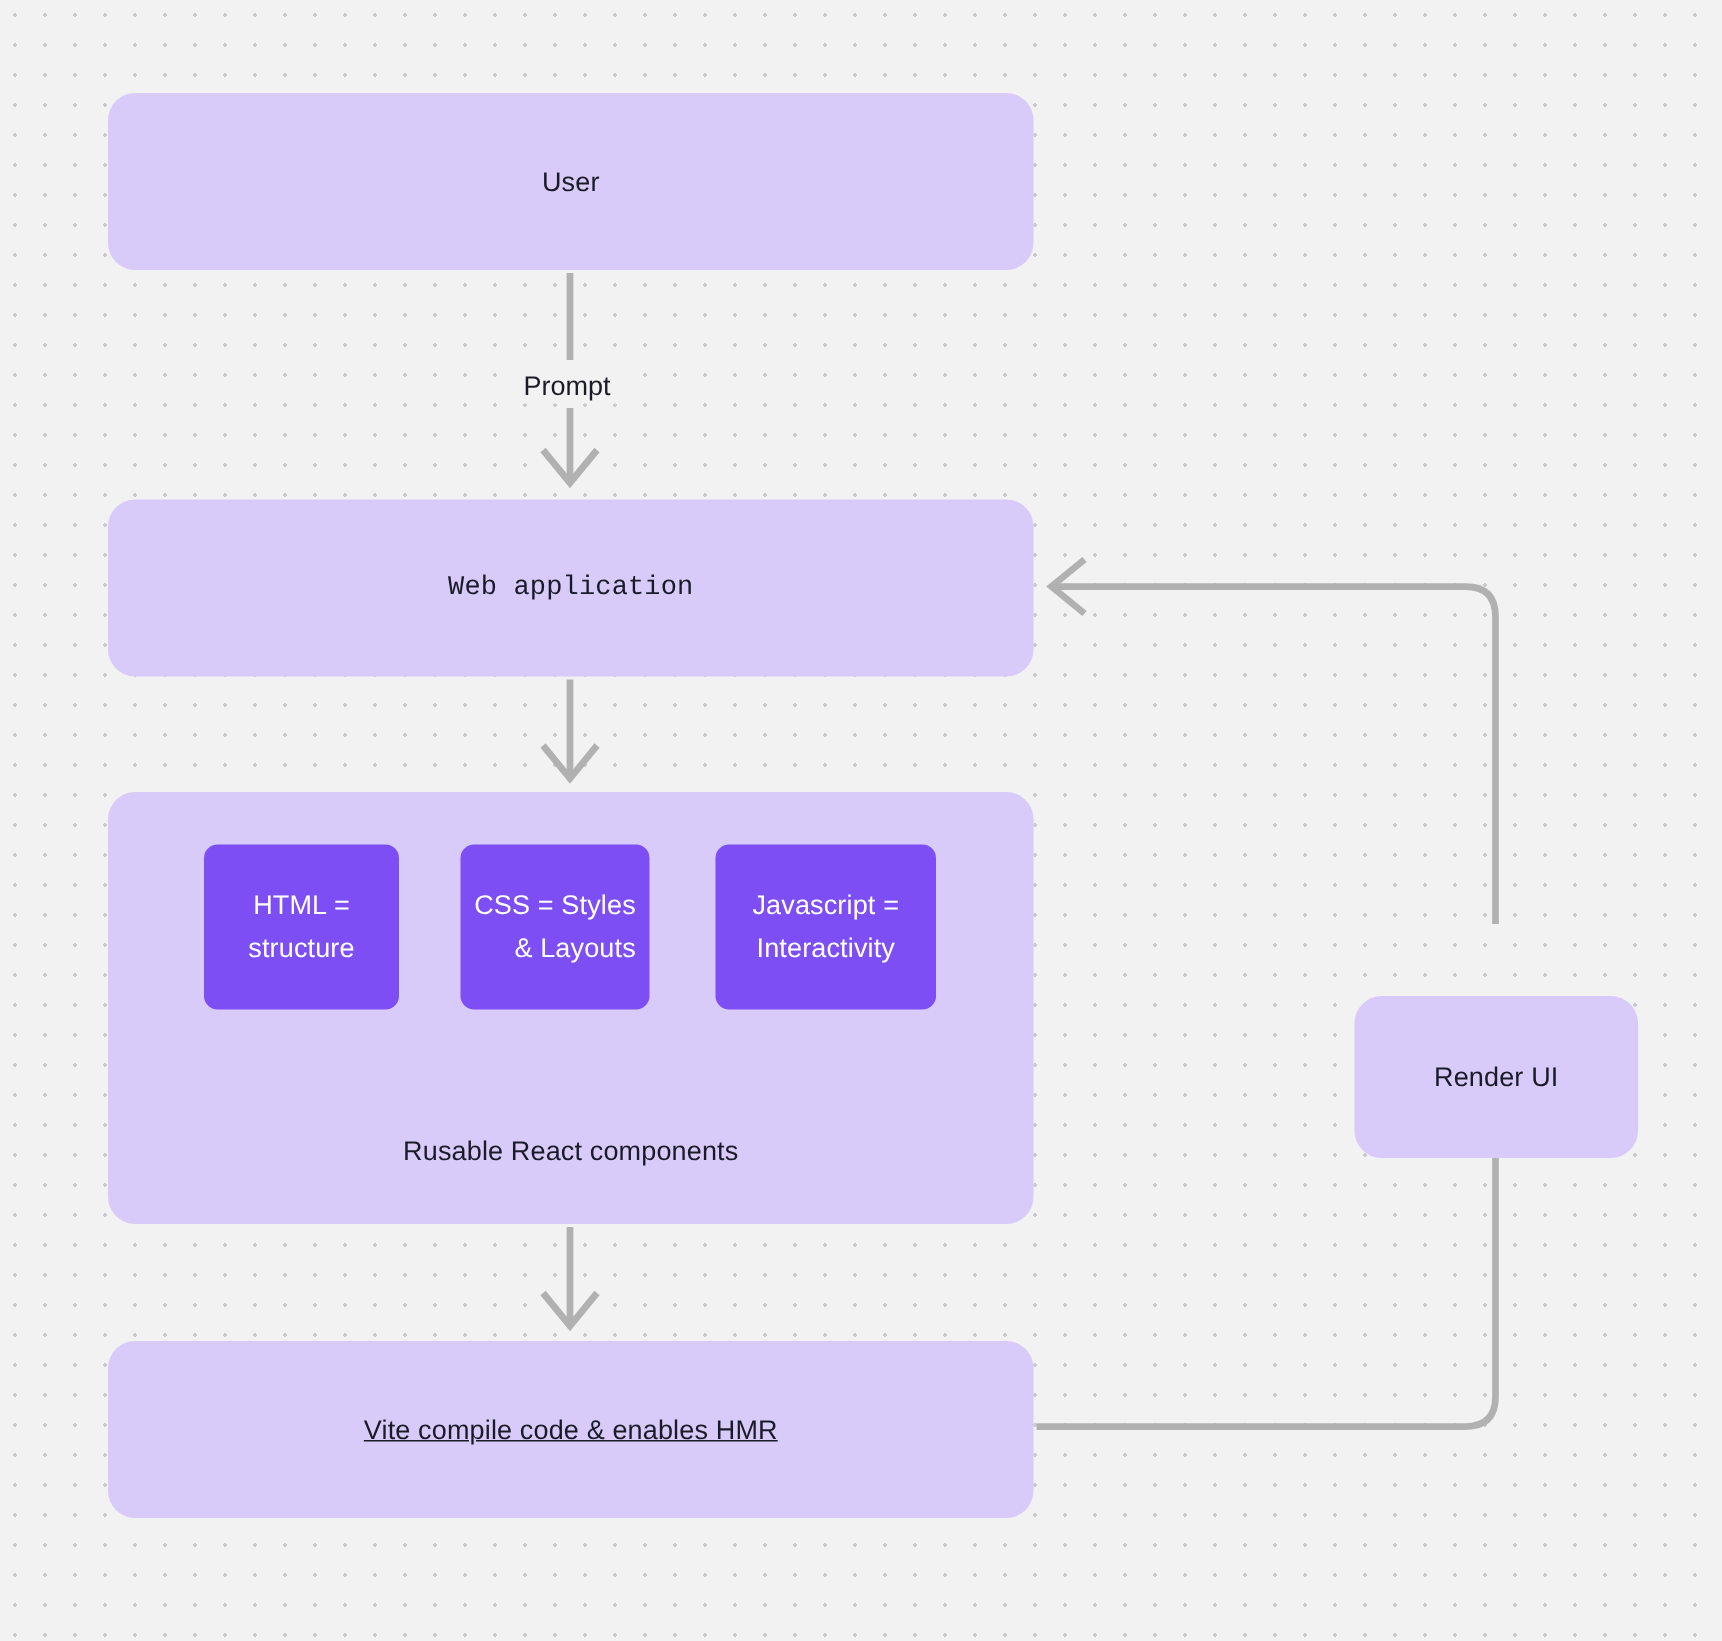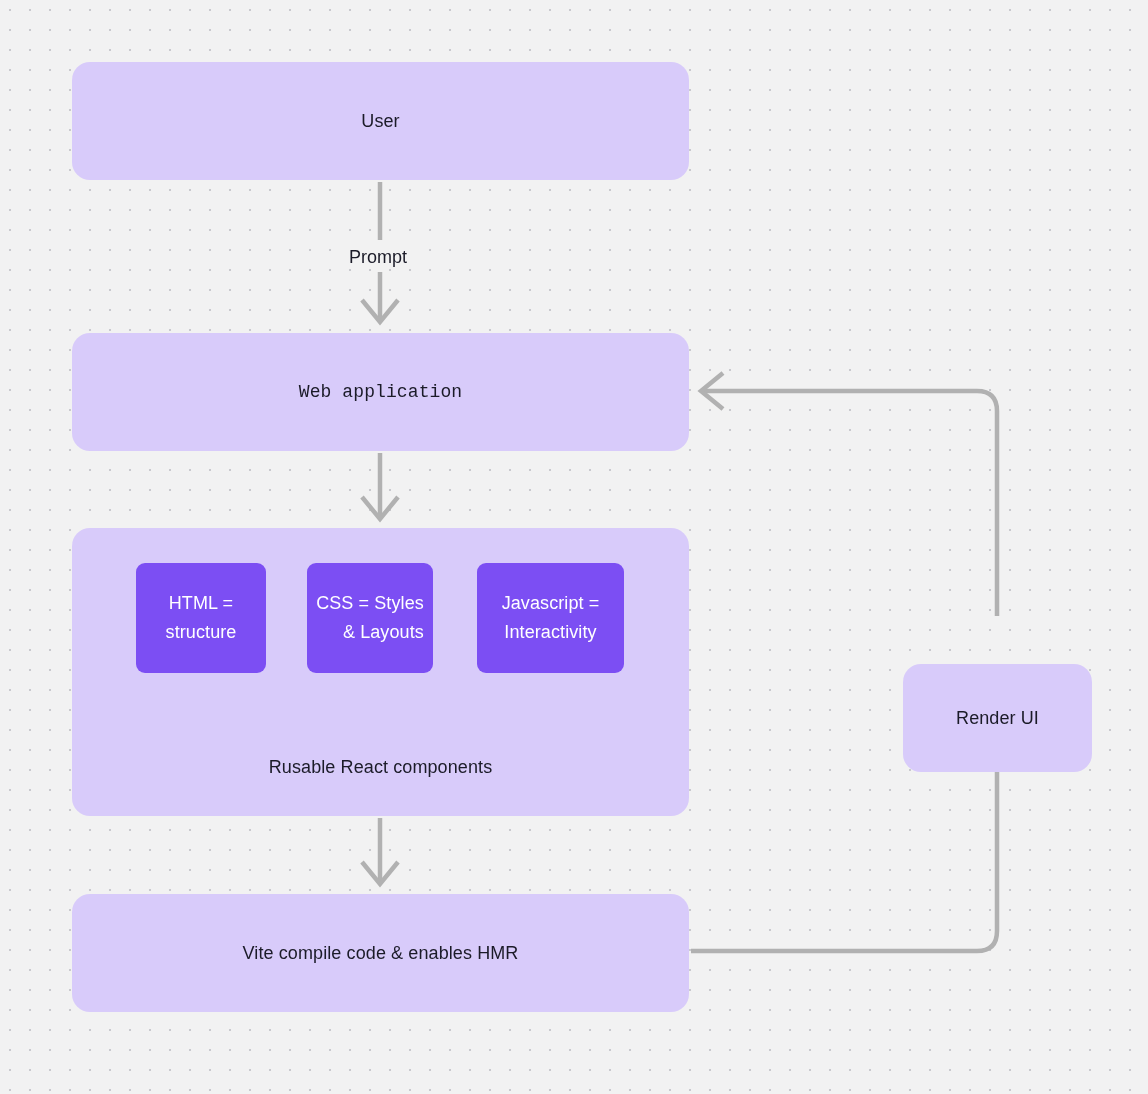--- a/index.html
+++ b/index.html
@@ -41,21 +41,21 @@
 
   .node-label {
     pointer-events: none;
   }
 
   
   #node-user      { left: 72px;  top: 62px;  width: 617px; height: 118px; }
   #node-webapp    { left: 72px;  top: 333px; width: 617px; height: 118px; font-family: Liberation Mono, monospace; }
   #node-components{ left: 72px;  top: 528px; width: 617px; height: 288px;
                     align-items: flex-start; justify-content: flex-start; }
-  #node-vite      { left: 72px;  top: 894px; width: 617px; height: 118px; }
+  #node-vite      { left: 72px;  top: 894px; width: 617px; height: 118px; text-decoration: underline; }
   #node-render    { left: 903px; top: 618px; width: 189px; height: 108px; margin-top: 46px; }
 
   
   .subnode {
     position: absolute;
     box-sizing: border-box;
     background-color: #7c4ef3;
     border-radius: 9px;
     color: #ffffff;
     font-size: 18px;

